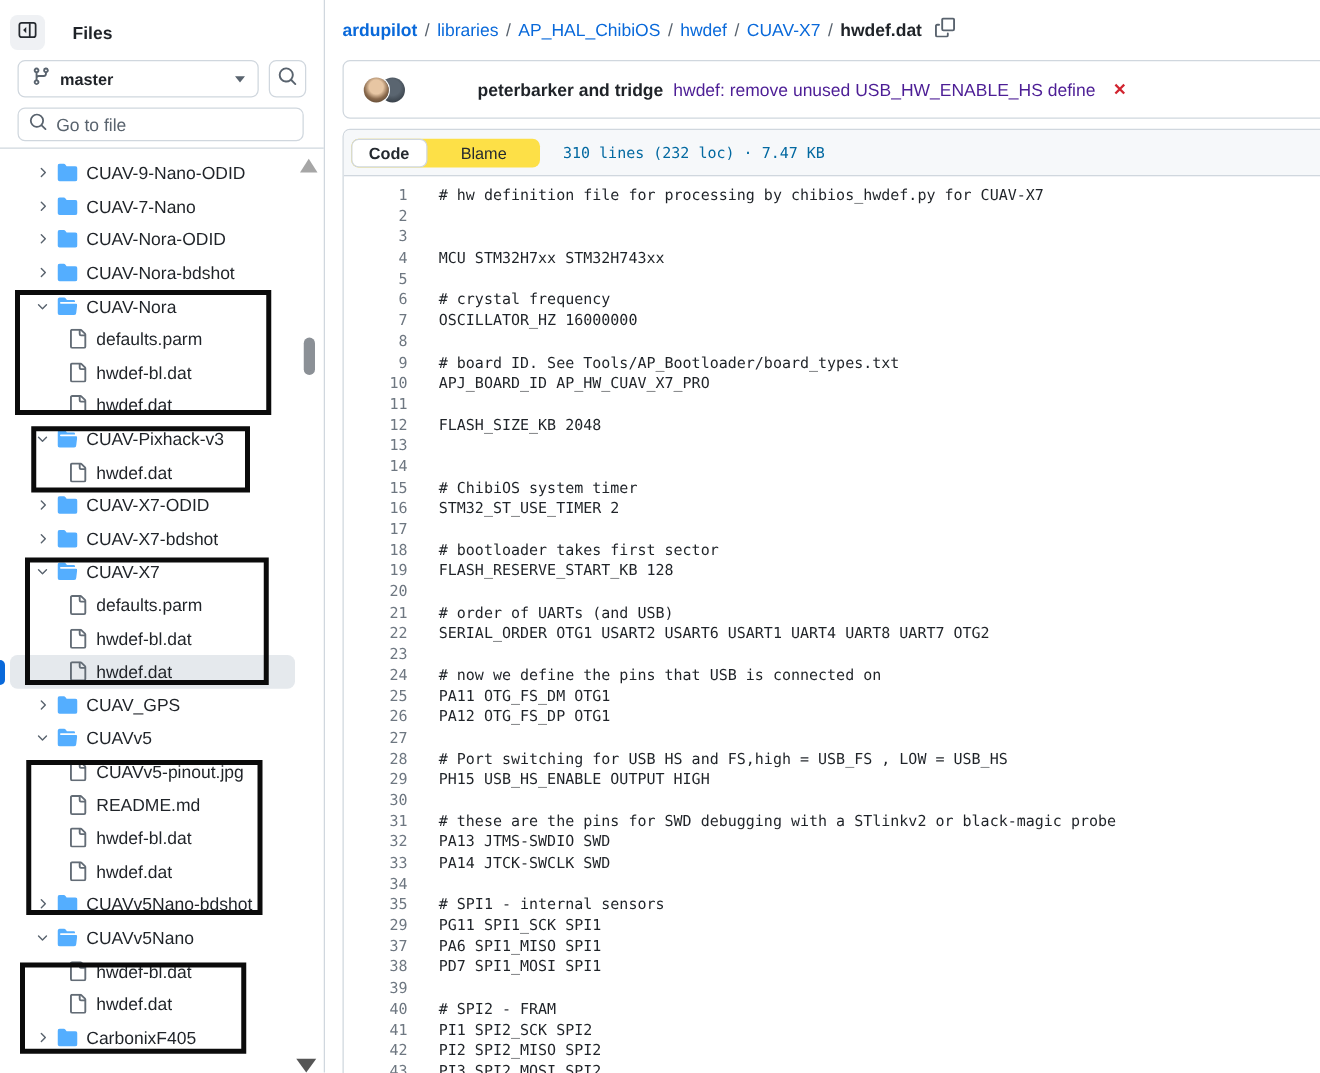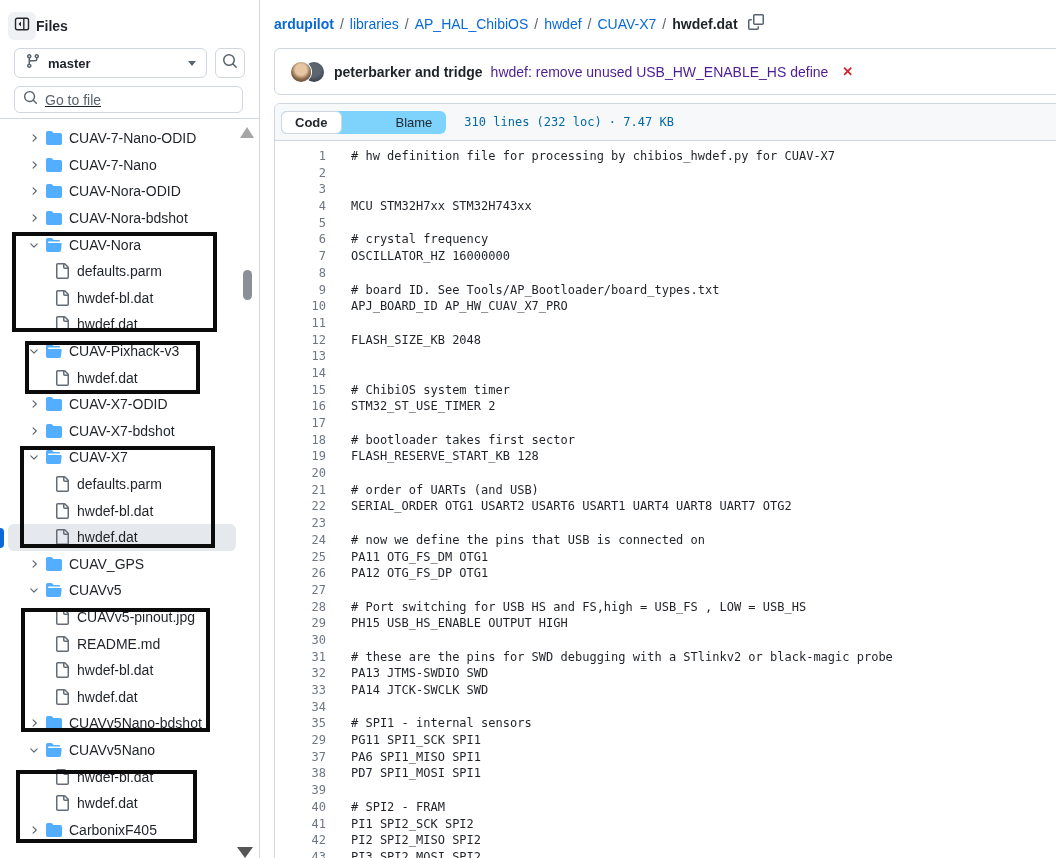--- a/index.html
+++ b/index.html
@@ -4,37 +4,37 @@
 <style>
   * { margin:0; padding:0; box-sizing:border-box; }
   html,body { width:1056px; height:858px; overflow:hidden; background:#fff;
     font-family:"Liberation Sans", sans-serif; color:#1f2328; }
 
   
   .sidebar { position:absolute; left:0; top:0; width:260px; height:858px;
     border-right:1px solid #d0d7de; background:#fff; }
   .sb-header { position:absolute; left:0; top:0; width:100%; height:119px;
     border-bottom:1px solid #d0d7de; }
-  .files-row { position:absolute; left:8px; top:12px; display:flex; align-items:center; gap:0; }
+  .files-row { position:absolute; left:8px; top:12px; display:flex; align-items:center; gap:22px; }
   .panel-btn { width:28px; height:28px; border-radius:6px; background:#eff1f4;
     display:flex; align-items:center; justify-content:center; cursor:pointer; }
   .files-title { font-size:14px; font-weight:700; }
   .branch-row { position:absolute; left:14px; top:48px; display:flex; gap:8px; }
   .branch-select { width:193px; height:30px; border:1px solid #d0d7de; border-radius:6px;
     display:flex; align-items:center; padding:0 10px; gap:7px; background:#fff; cursor:pointer; }
   .branch-name { font-size:13px; font-weight:700; flex:1; text-align:left; }
   .caret-down { width:0; height:0; border-left:4px solid transparent; border-right:4px solid transparent;
     border-top:5px solid #59636e; }
   .search-btn { width:30px; height:30px; border:1px solid #d0d7de; border-radius:6px;
     background:#fff; display:flex; align-items:center; justify-content:center; cursor:pointer; }
   .goto-box { position:absolute; left:14px; top:86px; width:229px; height:27px;
     border:1px solid #d0d7de; border-radius:6px; display:flex; align-items:center;
     padding:0 8px; gap:7px; background:#fff; }
   .goto-box input { border:none; outline:none; font-size:14px; color:#1f2328; width:160px;
-    font-family:"Liberation Sans", sans-serif; background:transparent;text-decoration:underline; }
+    font-family:"Liberation Sans", sans-serif; background:transparent; }
   .goto-box input::placeholder { color:#59636e; opacity:1; }
 
   .tree { position:absolute; left:8px; top:125px; width:228px; }
   .tree-row { height:26.6px; display:flex; align-items:center; border-radius:6px;
     cursor:pointer; position:relative; }
   .tree-row.dir  { padding-left:18px; }
   .tree-row.file { padding-left:46px; }
   .tree-row.selected { background:#e5e9ed; }
   .chev { width:16px; height:16px; display:flex; align-items:center; justify-content:center;
     color:#59636e; margin-right:4px; flex:none; }
@@ -66,30 +66,30 @@
   .copy-btn { margin-left:10px; display:flex; align-items:center; cursor:pointer; }
 
   .commit-box { position:absolute; left:13px; top:48px; width:810px; height:47px;
     border:1px solid #d0d7de; border-radius:6px; background:#fff;
     display:flex; align-items:center; padding:0 16px; }
   .avatars { display:flex; align-items:center; margin-right:10px; }
   .avatar { width:20px; height:20px; border-radius:50%; flex:none; }
   .avatar.a1 { background:radial-gradient(circle at 50% 38%, #e7c6a3 0 35%, #8a6a4d 60%, #40301f 100%);
     z-index:2; box-shadow:0 0 0 1px #fff; }
   .avatar.a2 { background:radial-gradient(circle at 50% 40%, #5a6570 0 40%, #242b32 100%); margin-left:-7px; }
-  .commit-authors { font-size:14px; font-weight:700; margin-right:8px; white-space:nowrap; }
+  .commit-authors { font-size:14px; font-weight:700; margin-right:8px; white-space:nowrap;margin-left:48px; }
   .commit-msg { font-size:14px; color:#4c1d95; white-space:nowrap; }
   .status-x { color:#d1242f; font-size:13px; font-weight:700; margin-left:14px; cursor:pointer; }
 
   .code-panel { position:absolute; left:13px; top:103px; width:810px; height:780px;
     border:1px solid #d0d7de; border-radius:6px 6px 0 0; background:#fff; overflow:hidden; }
   .panel-header { height:37px; background:#f6f8fa; border-bottom:1px solid #d0d7de;
     display:flex; align-items:center; padding:0 6px; }
-  .seg { display:inline-flex; background:#7dd3fc; border-radius:6px;gap:40px; }
-  .seg-btn { font-size:13px; padding:4px 14px; border-radius:6px; color:#24292f; cursor:pointer; }
+  .seg { display:inline-flex; background:#fde047; border-radius:6px; }
+  .seg-btn { font-size:13px; padding:4px 27px; border-radius:6px; color:#24292f; cursor:pointer; }
   .seg-btn.active { background:#fff; border:1px solid #d0d7de; font-weight:700; padding:3px 13px; }
   .file-meta { font-family:"DejaVu Sans Mono", monospace; font-size:12px; color:#0369a1;
     margin-left:18px; }
 
   .code-body { padding-top:7px; }
   .code-row { display:flex; height:16.7px; line-height:16.7px;
     font-family:"DejaVu Sans Mono", monospace; font-size:12px; }
   .ln { width:51px; text-align:right; color:#6e7781; flex:none; cursor:pointer; }
   .ct { padding-left:25px; white-space:pre; color:#1f2328; }
 </style>
@@ -141,21 +141,21 @@
   <div class="tree" id="tree">
       <div class="tree-row dir">
         <span class="chev">
           <svg width="12" height="12" viewBox="0 0 16 16" fill="#59636e">
             <path d="M6.22 3.22a.75.75 0 0 1 1.06 0l4.25 4.25a.75.75 0 0 1 0 1.06l-4.25 4.25a.75.75 0 0 1-1.06-1.06L9.94 8 6.22 4.28a.75.75 0 0 1 0-1.06Z"></path>
           </svg>
         </span>
         <span class="tree-ic"><svg width="16" height="16" viewBox="0 0 16 16" fill="#54aeff">
             <path d="M1.75 1A1.75 1.75 0 0 0 0 2.75v10.5C0 14.216.784 15 1.75 15h12.5A1.75 1.75 0 0 0 16 13.25v-8.5A1.75 1.75 0 0 0 14.25 3H7.5a.25.25 0 0 1-.2-.1l-.9-1.2C6.07 1.26 5.55 1 5 1H1.75Z"></path>
           </svg></span>
-        <span class="tlabel">CUAV-7-Nano-ODID</span>
+        <span class="tlabel">CUAV-9-Nano-ODID</span>
       </div>
       <div class="tree-row dir">
         <span class="chev">
           <svg width="12" height="12" viewBox="0 0 16 16" fill="#59636e">
             <path d="M6.22 3.22a.75.75 0 0 1 1.06 0l4.25 4.25a.75.75 0 0 1 0 1.06l-4.25 4.25a.75.75 0 0 1-1.06-1.06L9.94 8 6.22 4.28a.75.75 0 0 1 0-1.06Z"></path>
           </svg>
         </span>
         <span class="tree-ic"><svg width="16" height="16" viewBox="0 0 16 16" fill="#54aeff">
             <path d="M1.75 1A1.75 1.75 0 0 0 0 2.75v10.5C0 14.216.784 15 1.75 15h12.5A1.75 1.75 0 0 0 16 13.25v-8.5A1.75 1.75 0 0 0 14.25 3H7.5a.25.25 0 0 1-.2-.1l-.9-1.2C6.07 1.26 5.55 1 5 1H1.75Z"></path>
           </svg></span>

